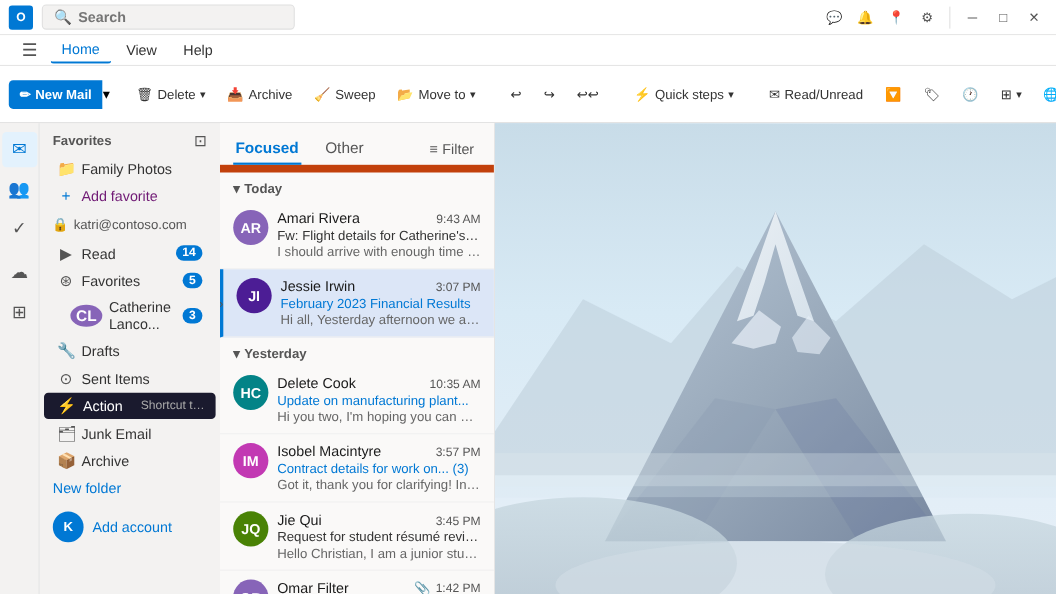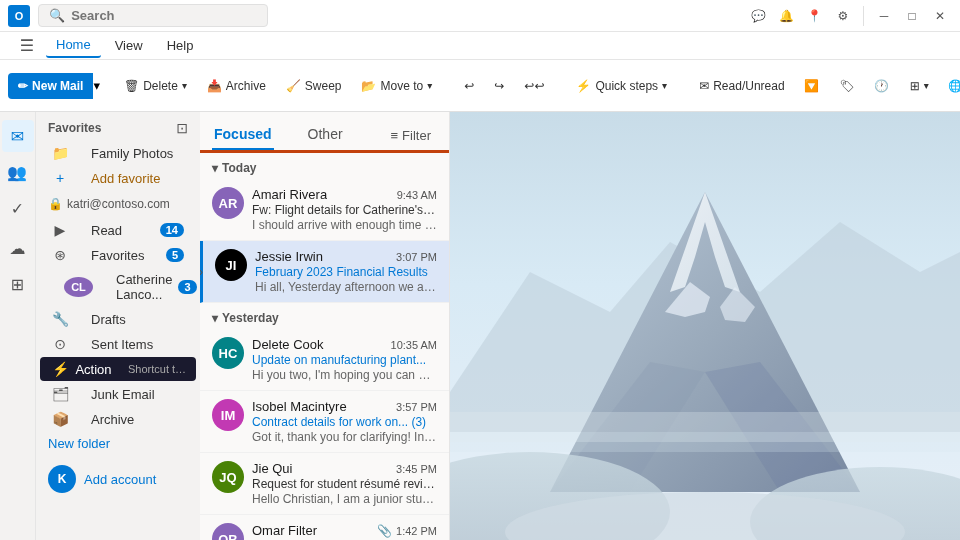--- a/index.html
+++ b/index.html
@@ -99,21 +99,21 @@
     .sidebar-header {
       display: flex; align-items: center; justify-content: space-between;
       padding: 8px 12px 4px;
     }
     .sidebar-section-title { font-size: 12px; font-weight: 600; color: #555; }
     .sidebar-item {
       display: flex; align-items: center;
       padding: 4px 12px; cursor: pointer; gap: 6px;
       border-radius: 4px; margin: 1px 4px;
     }
-    .sidebar-item-label { flex: 1; font-size: 13px; color: #333; margin-left: 17px; }
+    .sidebar-item-label { flex: 1; font-size: 13px; color: #333; }
     .sidebar-badge {
       background: #0078d4; color: white;
       border-radius: 10px; padding: 1px 6px; font-size: 11px; font-weight: 600;
     }
     .sidebar-item-icon { font-size: 14px; color: #555; width: 16px; text-align: center; }
     .account-section {
       padding: 6px 12px; font-size: 12px; color: #555;
       display: flex; align-items: center; gap: 4px;
     }
     .hamburger-btn {
@@ -144,22 +144,22 @@
       background: #faf9f8;
       border-right: 1px solid #e5e5e5;
       display: flex;
       flex-direction: column;
       overflow-y: auto;
       flex-shrink: 0;
     }
     .email-tabs {
       display: flex; align-items: center;
       padding: 8px 12px 0;
-      gap: 32px;
-      border-bottom: 3px solid #c2410c;
+      gap: 20px;
+      border-bottom: 7px solid #c2410c;
       justify-content: center;
     }
     .email-tab {
       padding: 6px 2px; cursor: pointer;
       font-size: 14px; color: #555;
       border-bottom: 2px solid transparent;
     }
     .email-tab.active { color: #0078d4; border-bottom: 2px solid #0078d4; font-weight: 600; }
     .filter-btn {
       margin-left: auto; display: flex; align-items: center; gap: 4px;
@@ -328,42 +328,42 @@
       <button style="border:none;background:transparent;cursor:pointer;font-size:14px;color:#555;">⊡</button>
     </div>
 
     <div class="sidebar-item">
       <span class="sidebar-item-icon">📁</span>
       <span class="sidebar-item-label">Family Photos</span>
     </div>
 
     <div class="sidebar-item">
       <span class="sidebar-item-icon" style="color:#0078d4;">+</span>
-      <span class="sidebar-item-label" style="color:#a16207;">Add favorite</span>
+      <span class="sidebar-item-label" style="color:#701a75;">Add favorite</span>
     </div>
 
     <div class="account-section">
       <span>🔒</span>
       <span>katri@contoso.com</span>
     </div>
 
     <div class="sidebar-item">
       <span class="sidebar-item-icon">▶</span>
       <span class="sidebar-item-label">Read</span>
       <span class="sidebar-badge">14</span>
     </div>
 
     <div class="sidebar-item">
       <span class="sidebar-item-icon">⊛</span>
       <span class="sidebar-item-label">Favorites</span>
       <span class="sidebar-badge">5</span>
     </div>
 
     <div class="sidebar-item" style="padding-left:24px;">
-      <div class="email-avatar" style="width:29px;height:20px;font-size:11px;background:#8764b8;">CL</div>
+      <div class="email-avatar" style="width:29px;height:20px;font-size:14px;background:#8764b8;">CL</div>
       <span class="sidebar-item-label">Catherine Lanco...</span>
       <span class="sidebar-badge">3</span>
     </div>
 
     <div class="sidebar-item">
       <span class="sidebar-item-icon">🔧</span>
       <span class="sidebar-item-label">Drafts</span>
     </div>
 
     <div class="sidebar-item">
@@ -417,21 +417,21 @@
           <span class="sender-name">Amari Rivera</span>
           <span class="email-time">9:43 AM</span>
         </div>
         <div class="email-subject" style="color:#333;">Fw: Flight details for Catherine's gr...</div>
         <div class="email-preview">I should arrive with enough time to attend...</div>
       </div>
     </div>
 
     <div class="email-item selected">
       <span class="expand-btn">›</span>
-      <div class="email-avatar" style="background:#000000;">JI</div>
+      <div class="email-avatar" style="background:#4c1d95;">JI</div>
       <div class="email-content">
         <div class="email-header">
           <span class="sender-name">Jessie Irwin</span>
           <span class="email-time">3:07 PM</span>
         </div>
         <div class="email-subject">February 2023 Financial Results</div>
         <div class="email-preview">Hi all, Yesterday afternoon we announced...</div>
       </div>
     </div>
 

